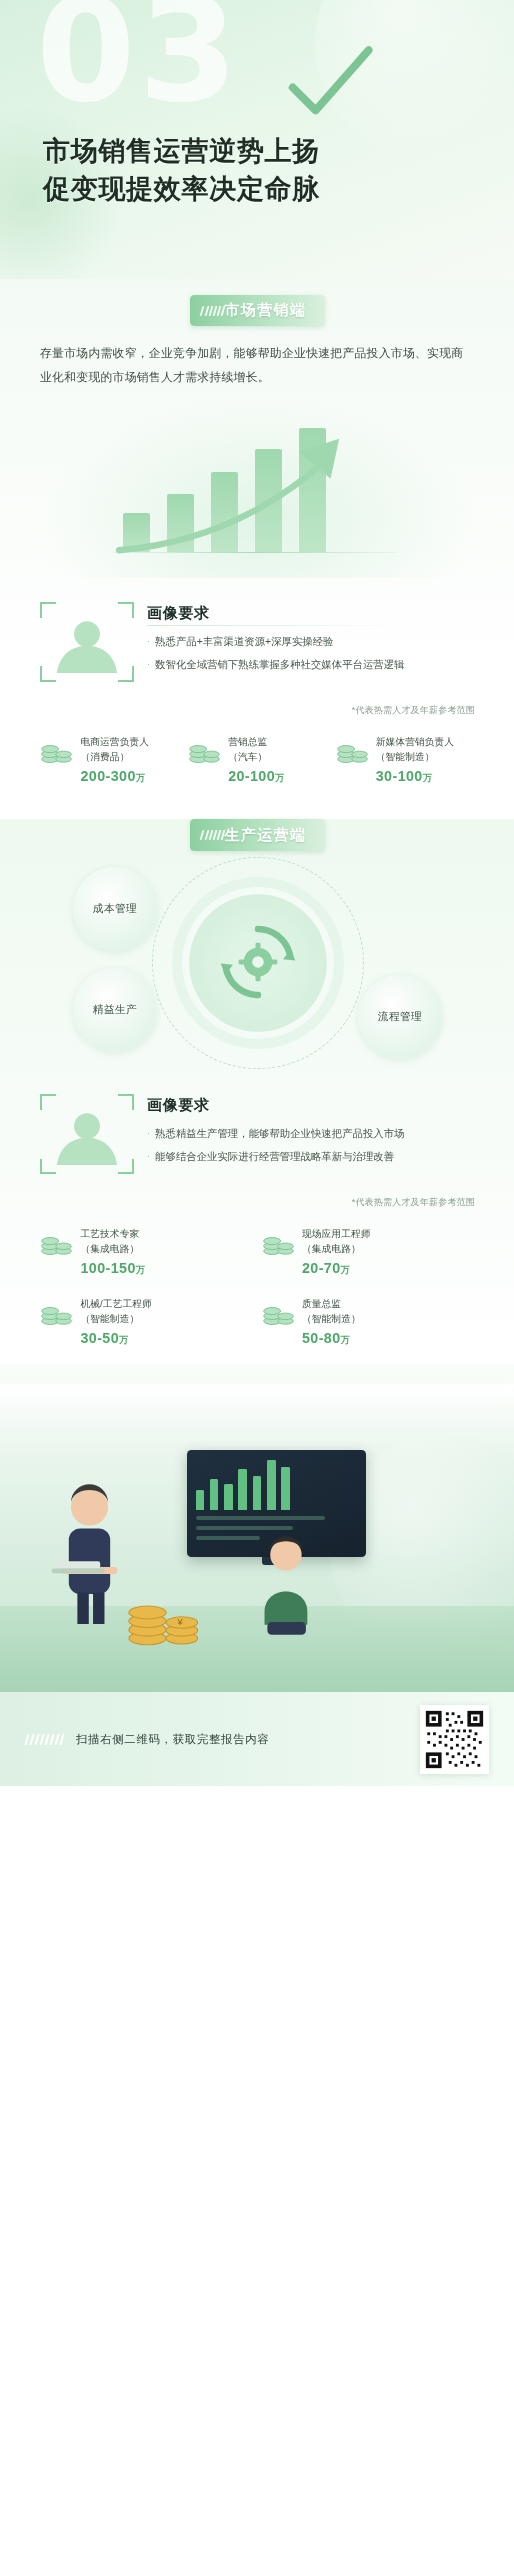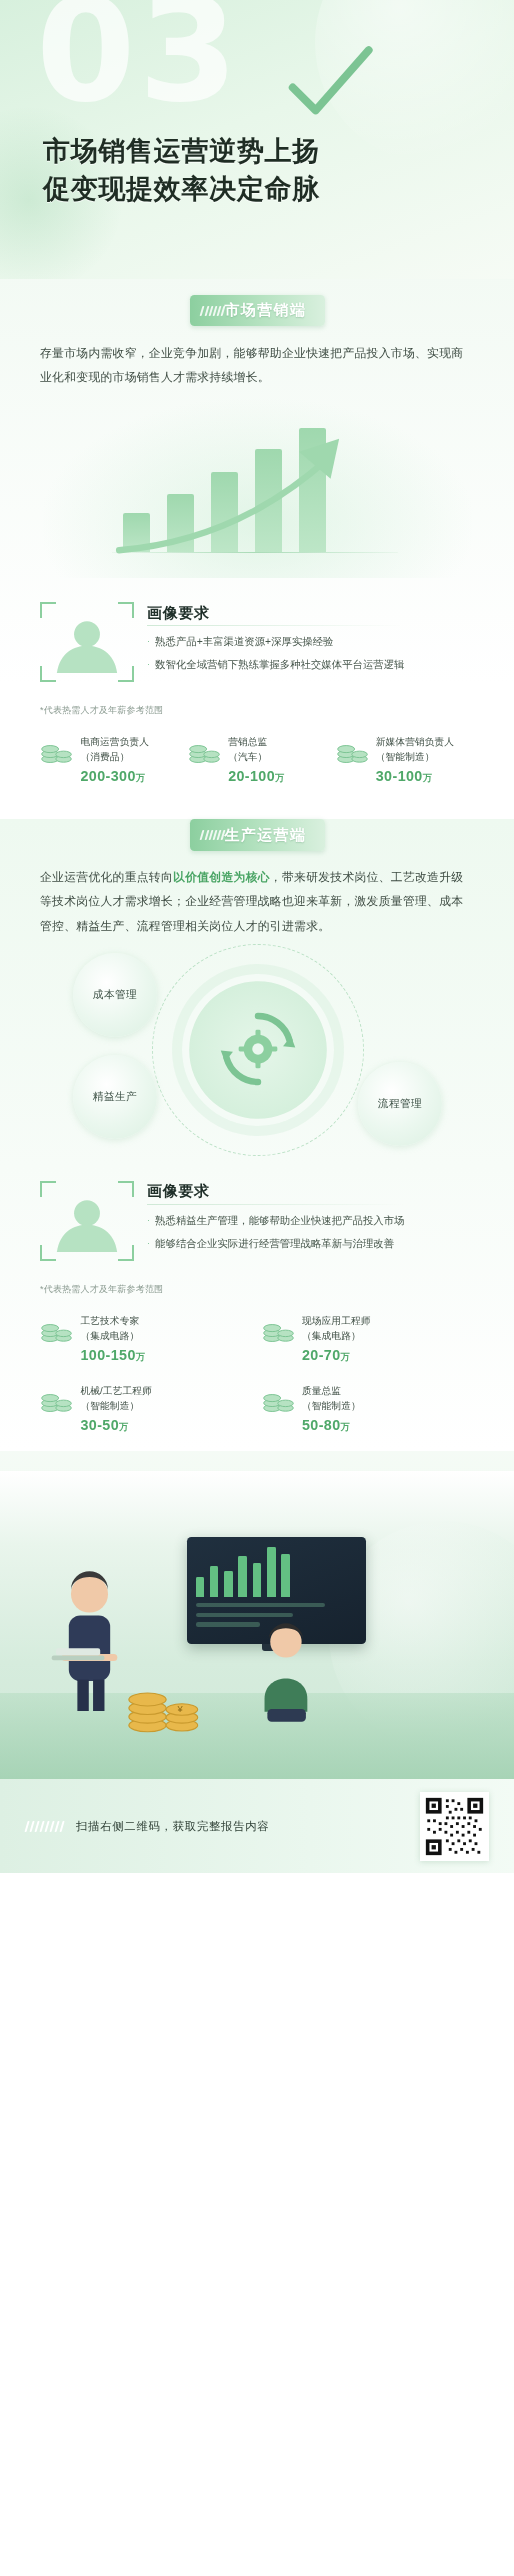--- a/index.html
+++ b/index.html
@@ -201,20 +201,21 @@
     font-size: 9.3px;
     line-height: 1.9;
   }
 
   
   .salary-note {
     margin: 21.5px 40px 0 40px;
     font-size: 9px;
     color: #8a9a90;
     letter-spacing: 0.2px;
+    text-align: right;
   }
   .salary-grid {
     margin: 8.6px 36px 0 36px;
     display: flex;
     flex-wrap: wrap;
     gap: 0;
   }
   .salary-grid.three .sal-item { width: 33.33%; }
   .salary-grid.two .sal-item { width: 50%; }
   .sal-item {
@@ -530,23 +531,20 @@
             <i></i>
             <i></i>
             <i></i>
             <i></i>
             <i></i>
         </span>
         <span class="txt">生产运营端</span>
       </div>
     </div>
 
-    <div class="para">
-      <span>企业运营优化的重点转向</span><span class="hl">以价值创造为核心</span><span>，带来研发技术岗位、工艺改造升级等技术岗位人才需求增长；企业经营管理战略也迎来革新，激发质量管理、成本管控、精益生产、流程管理相关岗位人才的引进需求。</span>
-    </div>
 
     <div class="circle-wrap">
       <div class="ring-outline"></div>
       <div class="ring"></div>
       <div class="gear-center">
         <svg viewBox="0 0 120 120" width="86" height="86">
           <path d="M60 14 A46 46 0 0 1 104 48" fill="none" stroke="#7cc493" stroke-width="9" stroke-linecap="round"></path>
           <path d="M106 42 L112 58 L95 56 Z" fill="#7cc493"></path>
           <path d="M60 106 A46 46 0 0 1 16 72" fill="none" stroke="#7cc493" stroke-width="9" stroke-linecap="round"></path>
           <path d="M14 78 L8 62 L25 64 Z" fill="#7cc493"></path>

